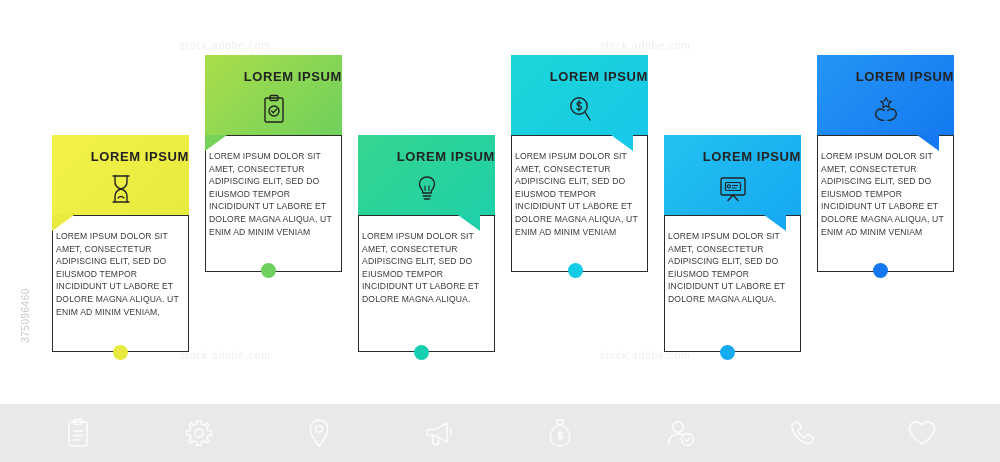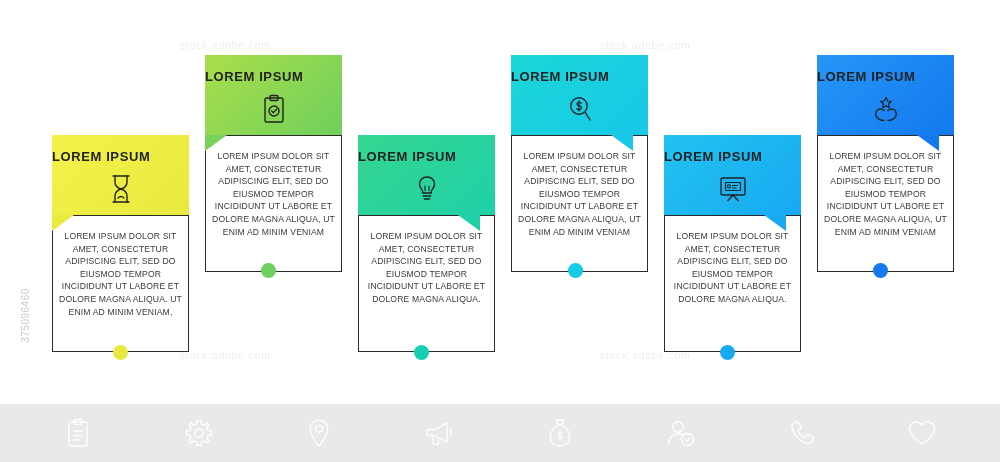--- a/index.html
+++ b/index.html
@@ -52,21 +52,21 @@
   .step .body-box {
     position: absolute;
     box-sizing: border-box;
     border: 1px solid #2b2b2b;
     background: #ffffff;
   }
   .step .head-box {
     position: absolute;
     box-sizing: border-box;
     padding-top: 14px;
-    text-align: left;
+    text-align: right;
   }
   .step .head-title {
     font-size: 13px;
     font-weight: bold;
     letter-spacing: 0.6px;
     color: #222222;
   }
   .step .tail {
     position: absolute;
     width: 0;
@@ -79,21 +79,20 @@
     display: flex;
     justify-content: center;
     align-items: center;
   }
   .step .desc {
     position: absolute;
     box-sizing: border-box;
     font-size: 8.6px;
     line-height: 12.6px;
     color: #3a3a3a;
-    text-align: center;
     text-transform: uppercase;
     letter-spacing: 0.15px;
   }
   .step .dot {
     position: absolute;
     width: 15px;
     height: 15px;
     border-radius: 50%;
   }
 

